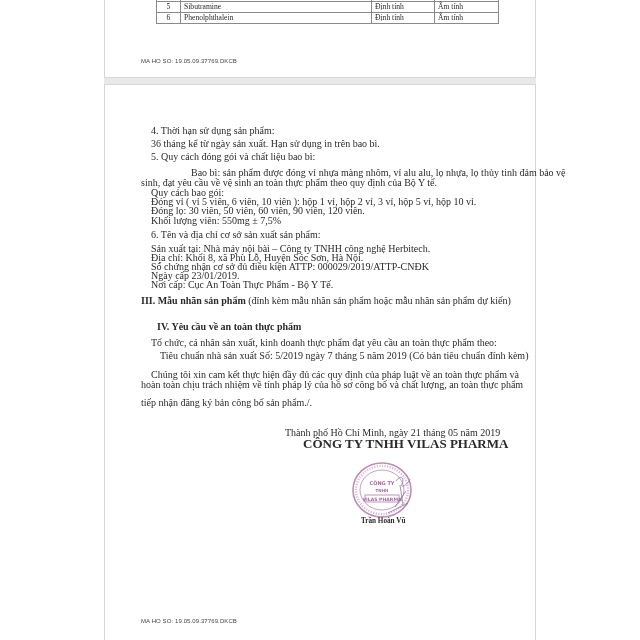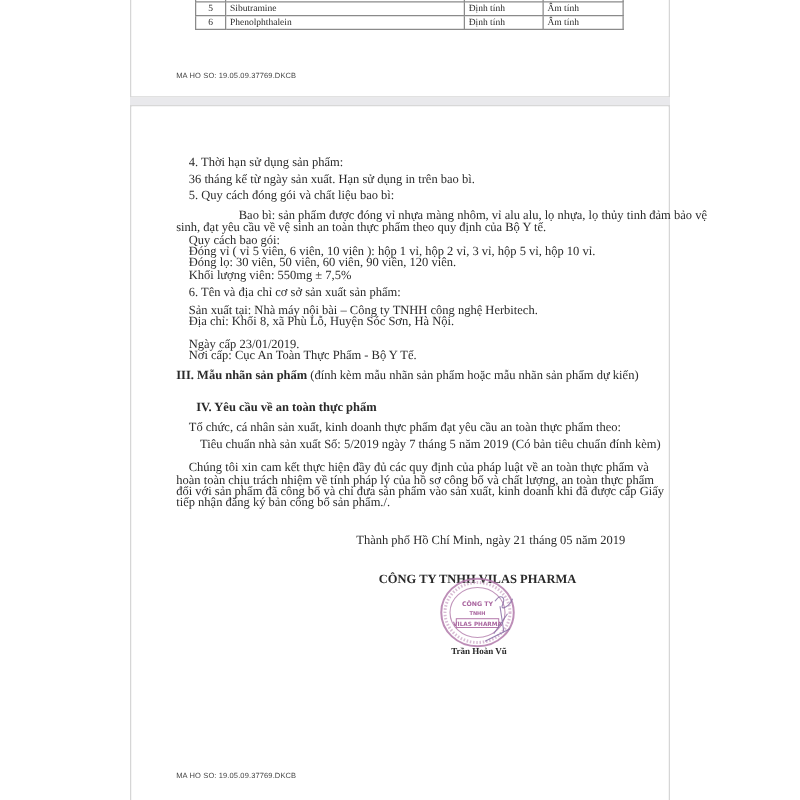--- a/index.html
+++ b/index.html
@@ -81,39 +81,39 @@
   <div class="t" style="left:46px; top:83px;padding-left:40px;">Bao bì: sản phẩm được đóng vỉ nhựa màng nhôm, vỉ alu alu, lọ nhựa, lọ thủy tinh đảm bảo vệ</div>
   <div class="t" style="left:36px; top:93px;">sinh, đạt yêu cầu về vệ sinh an toàn thực phẩm theo quy định của Bộ Y tế.</div>
   <div class="t" style="left:46px; top:103px;">Quy cách bao gói:</div>
   <div class="t" style="left:46px; top:112px;">Đóng vỉ ( vỉ 5 viên, 6 viên, 10 viên ): hộp 1 vỉ, hộp 2 vỉ, 3 vỉ, hộp 5 vỉ, hộp 10 vỉ.</div>
   <div class="t" style="left:46px; top:121px;">Đóng lọ: 30 viên, 50 viên, 60 viên, 90 viên, 120 viên.</div>
   <div class="t" style="left:46px; top:131px;">Khối lượng viên: 550mg ± 7,5%</div>
 
   <div class="t" style="left:46px; top:145px;">6. Tên và địa chỉ cơ sở sản xuất sản phẩm:</div>
   <div class="t" style="left:46px; top:159px;">Sản xuất tại: Nhà máy nội bài – Công ty TNHH công nghệ Herbitech.</div>
   <div class="t" style="left:46px; top:168px;">Địa chỉ: Khối 8, xã Phù Lỗ, Huyện Sóc Sơn, Hà Nội.</div>
+  <div class="t" style="left:46px; top:177px;">Số chứng nhận cơ sở đủ điều kiện ATTP: 000029/2019/ATTP-CNĐK</div>
   <div class="t" style="left:46px; top:186px;">Ngày cấp 23/01/2019.</div>
   <div class="t" style="left:46px; top:195px;">Nơi cấp: Cục An Toàn Thực Phẩm - Bộ Y Tế.</div>
 
   <div class="t b" style="left:36px; top:211px;">
     <span>III. Mẫu nhãn sản phẩm</span>
     <span class="i">(đính kèm mẫu nhãn sản phẩm hoặc mẫu nhãn sản phẩm dự kiến)</span>
   </div>
 
   <div class="t b" style="left:52px; top:237px;">IV. Yêu cầu về an toàn thực phẩm</div>
   <div class="t" style="left:46px; top:253px;">Tổ chức, cá nhân sản xuất, kinh doanh thực phẩm đạt yêu cầu an toàn thực phẩm theo:</div>
   <div class="t" style="left:55px; top:266px;">Tiêu chuẩn nhà sản xuất Số: 5/2019 ngày 7 tháng 5 năm 2019 (Có bản tiêu chuẩn đính kèm)</div>
 
   <div class="t" style="left:46px; top:285px;">Chúng tôi xin cam kết thực hiện đầy đủ các quy định của pháp luật về an toàn thực phẩm và</div>
   <div class="t" style="left:36px; top:295px;">hoàn toàn chịu trách nhiệm về tính pháp lý của hồ sơ công bố và chất lượng, an toàn thực phẩm</div>
-  <div class="t" style="left:36px; top:304px;">đối với sản phẩm đã công bố và chỉ đưa sản phẩm vào sản xuất, kinh doanh khi đã được cấp Giấy</div>
   <div class="t" style="left:36px; top:313px;">tiếp nhận đăng ký bản công bố sản phẩm./.</div>
 
   <div class="t" style="left:180px; top:343px;">Thành phố Hồ Chí Minh, ngày 21 tháng 05 năm 2019</div>
-  <div class="t b" style="left:198px; top:374px; font-size:10px;">CÔNG TY TNHH VILAS PHARMA</div>
+  <div class="t b" style="left:198px; top:354px; font-size:13px;">CÔNG TY TNHH VILAS PHARMA</div>
 
   <div class="t b" style="left:256px; top:432px; font-size:7.2px;text-align:right;">Trần Hoàn Vũ</div>
 
   <div class="t mono" style="left:36px; top:532px;">MA HO SO: 19.05.09.37769.DKCB</div>
 </div>
 
 <div class="stamp">
   <svg width="68" height="66" viewBox="0 0 68 66">
     <ellipse cx="34" cy="35" rx="29" ry="27" fill="none" stroke="#b27aaa" stroke-width="1.6" opacity="0.85"></ellipse>
     <ellipse cx="34" cy="35" rx="22" ry="20" fill="none" stroke="#b27aaa" stroke-width="0.9" opacity="0.8"></ellipse>

